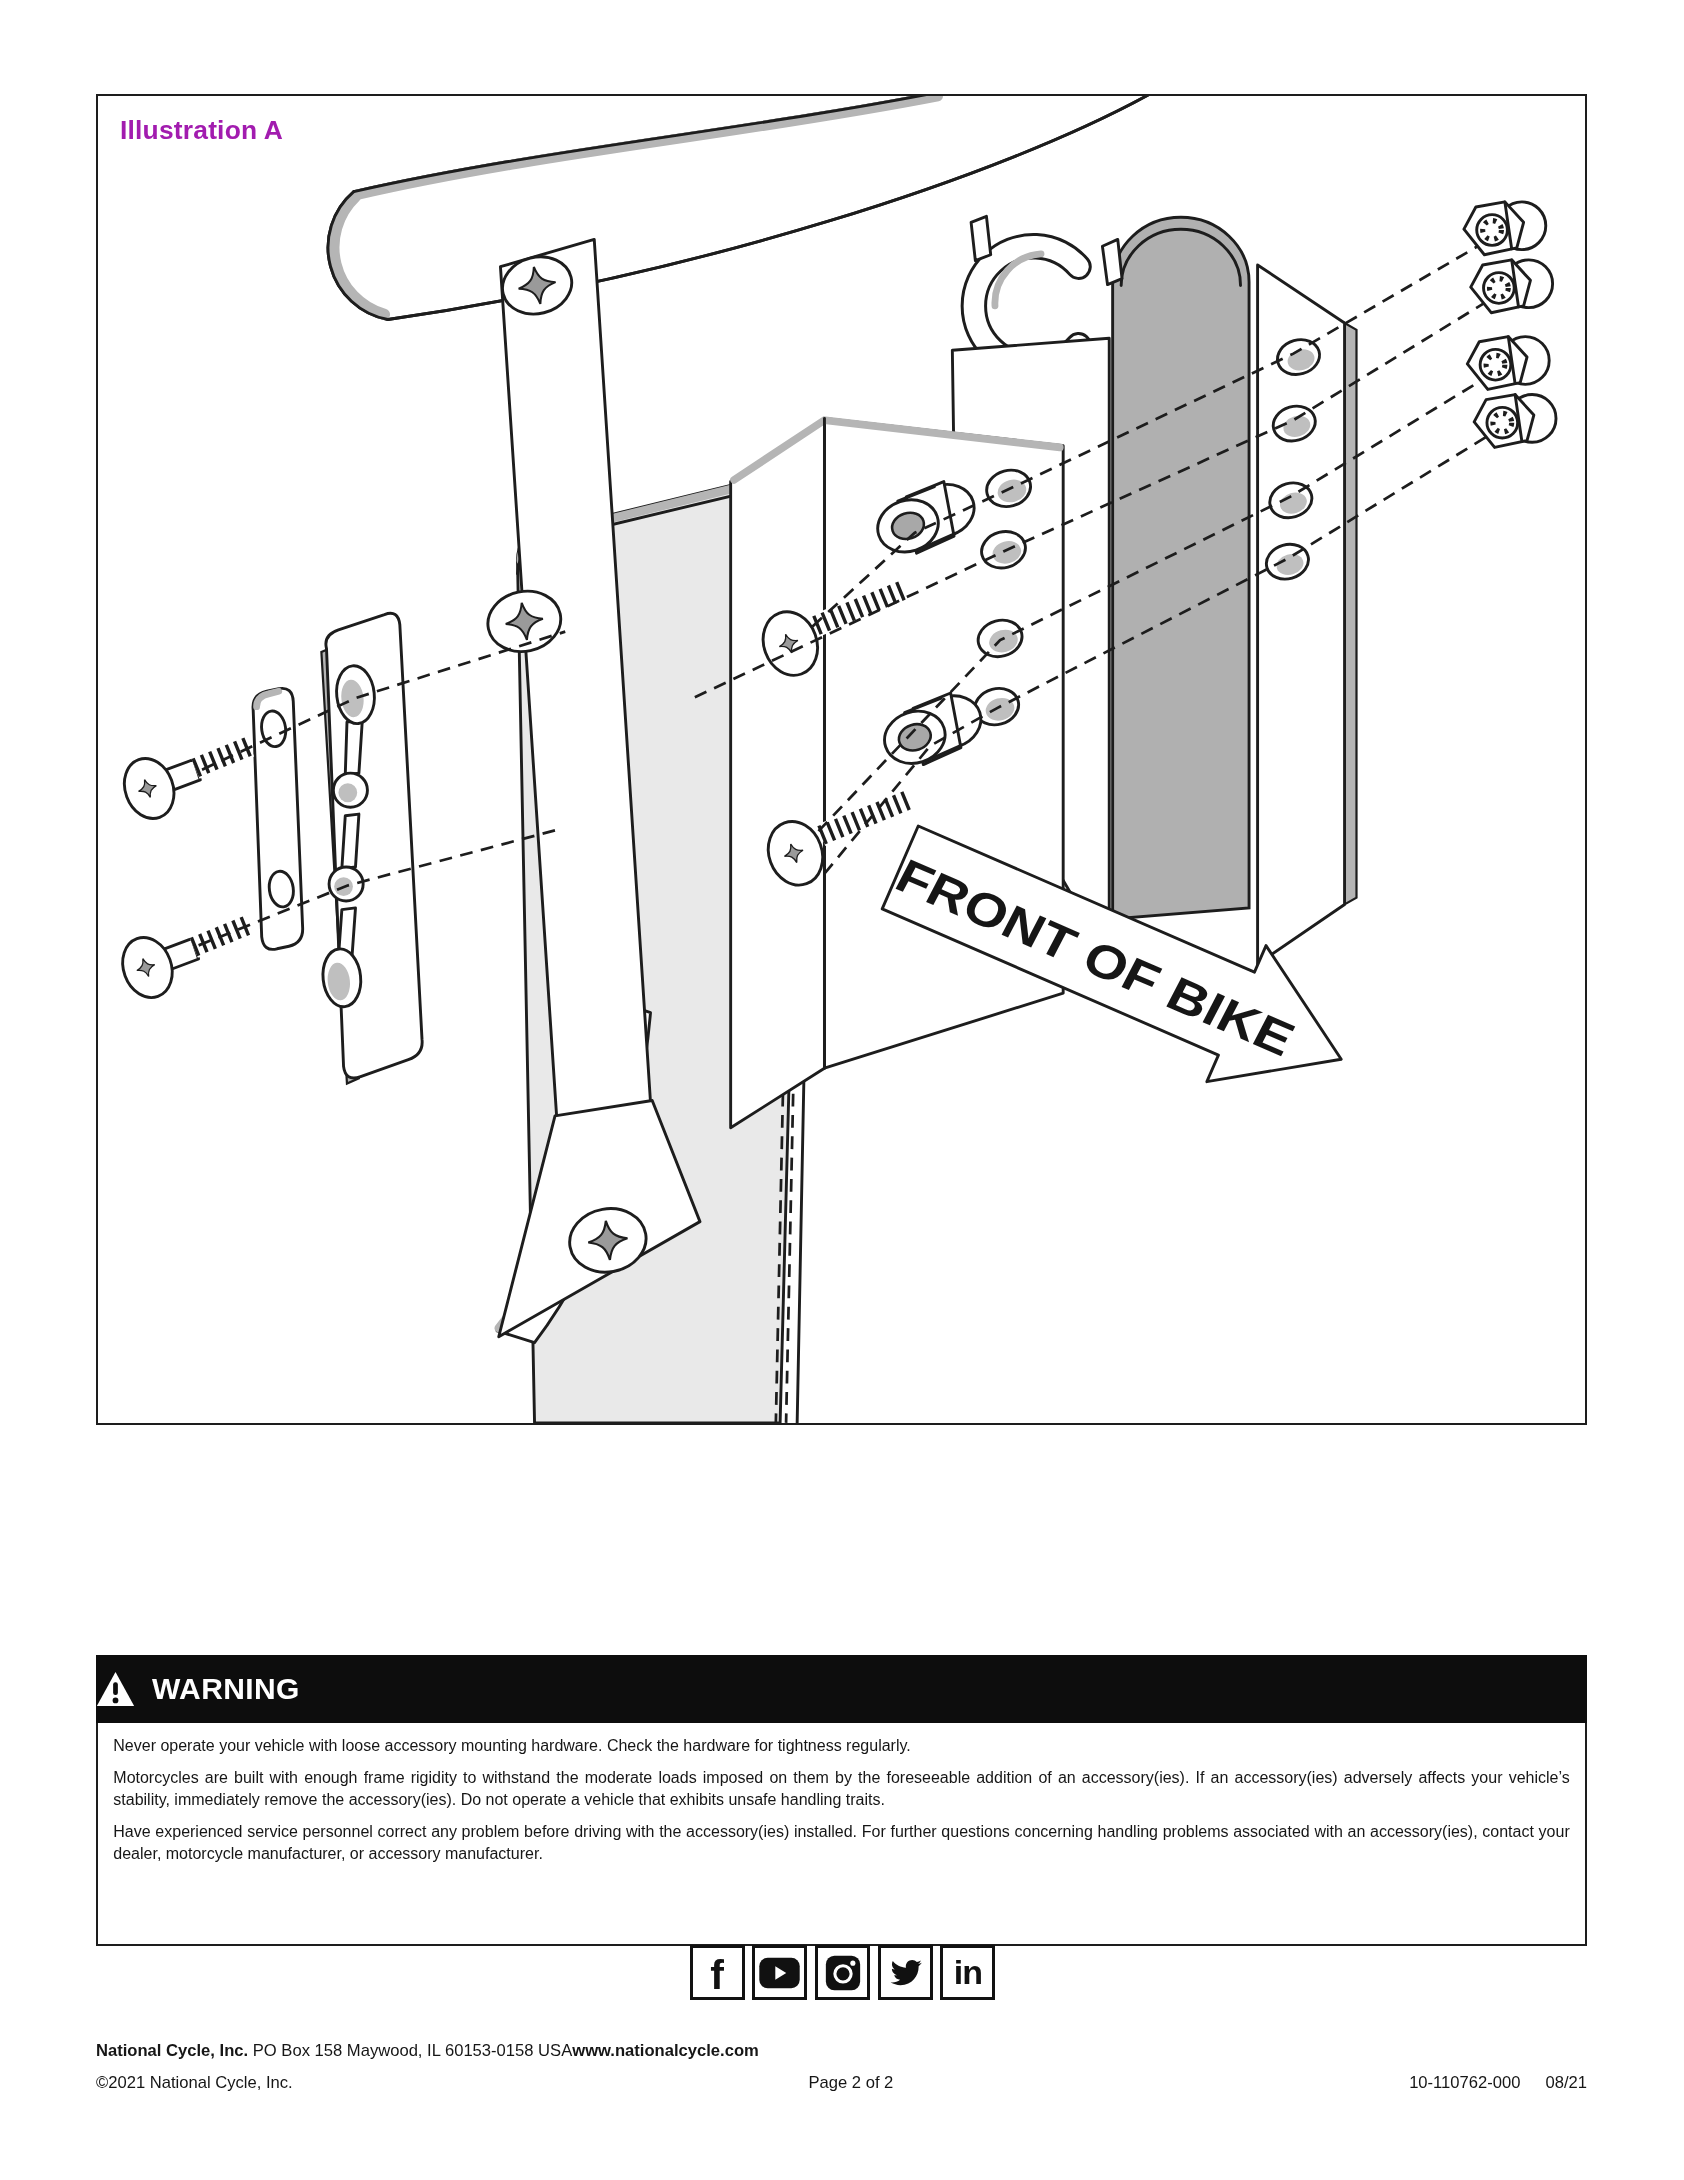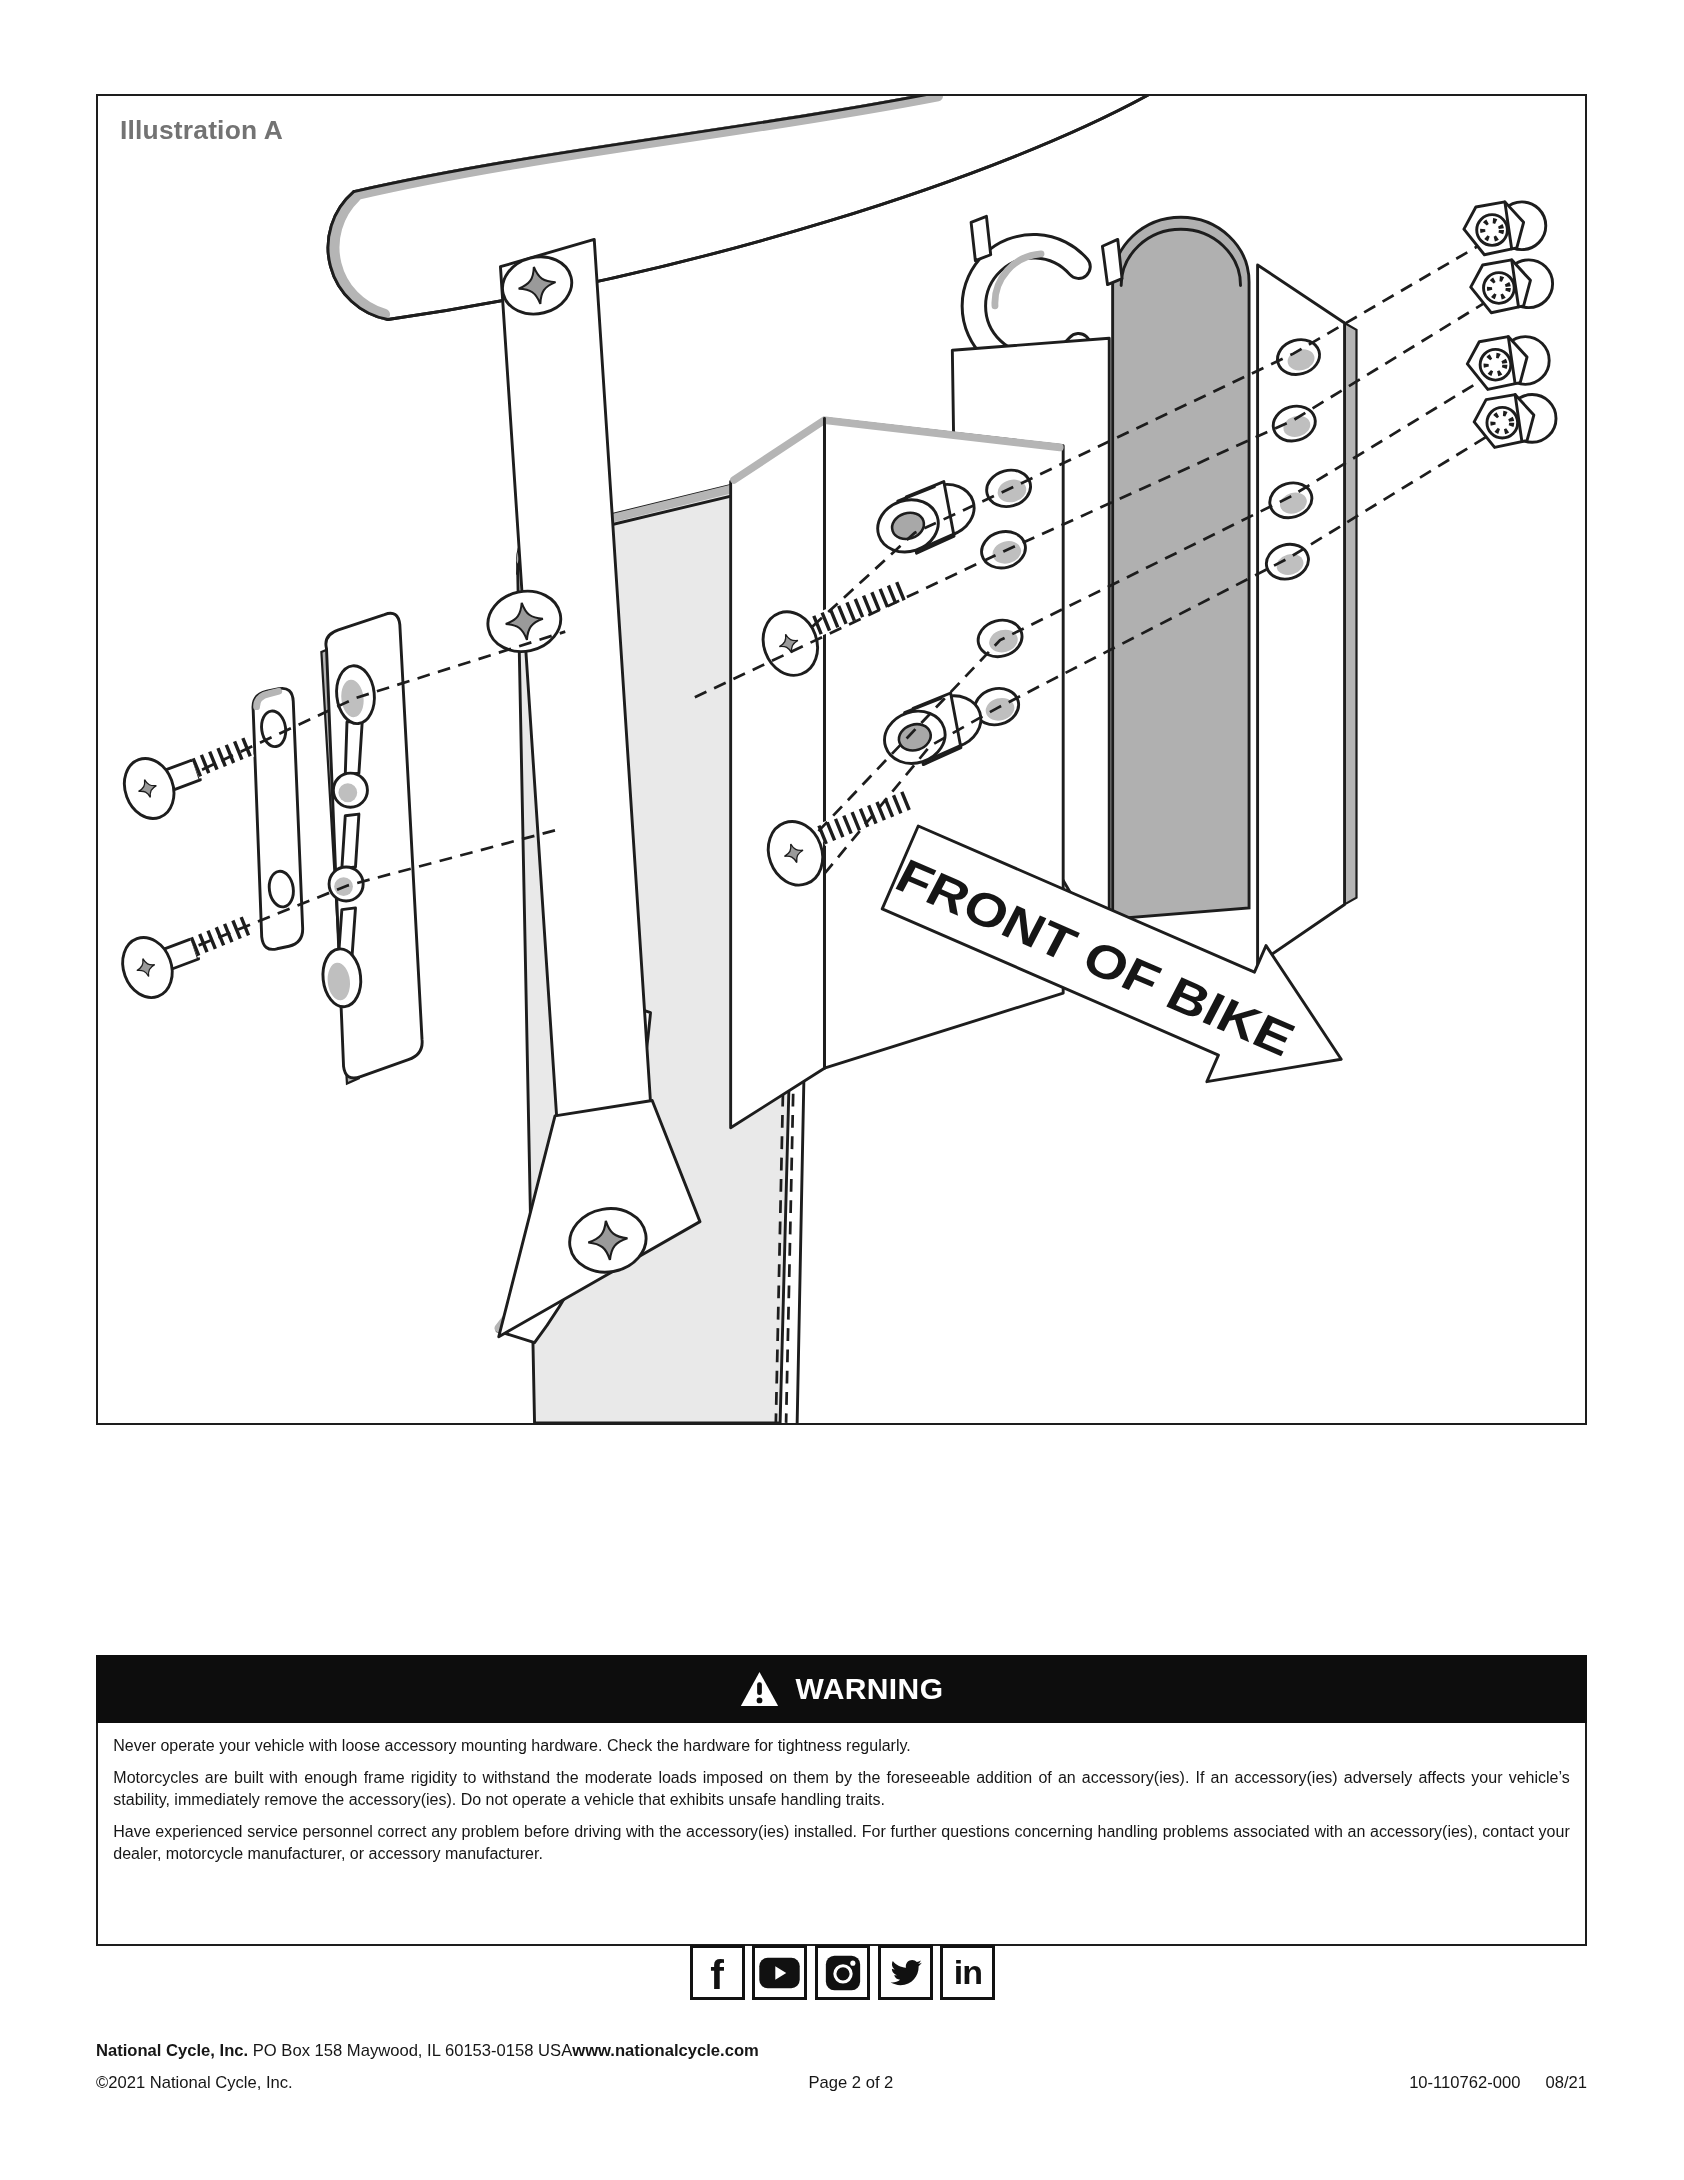--- a/index.html
+++ b/index.html
@@ -8,39 +8,39 @@
     width:1685px; height:2181px; position:relative;
     font-family:"Liberation Sans", sans-serif; color:#111;
   }
   
   .illus-box {
     position:absolute; left:96px; top:94px; width:1491px; height:1331px;
     border:2.6px solid #1d1d1d; background:#fff;
   }
   .illus-label {
     position:absolute; left:22px; top:19px;
-    font-size:26.4px; font-weight:bold; color:#737373; letter-spacing:0.2px;
+    font-size:26.4px; font-weight:bold; color:#a21caf; letter-spacing:0.2px;
   }
   .illus-svg { position:absolute; left:0; top:0; width:100%; height:100%; }
 
   
   .ln  { fill:none; stroke:#1d1d1d; stroke-width:3.4; stroke-linejoin:round; stroke-linecap:round; }
   .wh  { fill:#ffffff; stroke:#1d1d1d; stroke-width:3.4; stroke-linejoin:round; }
   .lg  { fill:#e9e9e9; stroke:#1d1d1d; stroke-width:3.4; stroke-linejoin:round; }
   .mg  { stroke:#b5b5b5; fill:none; stroke-linecap:round; }
   .mgf { fill:#b5b5b5; stroke:#1d1d1d; stroke-width:2.6; }
   .dsh { fill:none; stroke:#1d1d1d; stroke-width:3.2; stroke-dasharray:15 10; stroke-linecap:butt; }
   .hole-sh { fill:#bfbfbf; stroke:none; }
   .thread { stroke:#1d1d1d; stroke-dasharray:4 6.5; fill:none; }
   .threadbase { stroke:#ffffff; fill:none; }
 
   
   .warn-bar {
     position:absolute; left:96px; top:1655px; width:1491px; height:68px;
-    background:#0d0d0d; display:flex; align-items:center; justify-content:center; gap:17px;
+    background:#0d0d0d; display:flex; align-items:center; justify-content:flex-start; gap:17px;
   }
   .warn-title { color:#fff; font-size:30px; font-weight:bold; letter-spacing:0.4px; }
   .warn-box {
     position:absolute; left:96px; top:1723px; width:1491px; height:223px;
     border:2.6px solid #1d1d1d; border-top:none; background:#fff;
     padding:12px 15.3px 13.6px 15.3px;
   }
   .warn-box p {
     font-size:16px; line-height:1.37; text-align:justify; color:#161616;
   }

